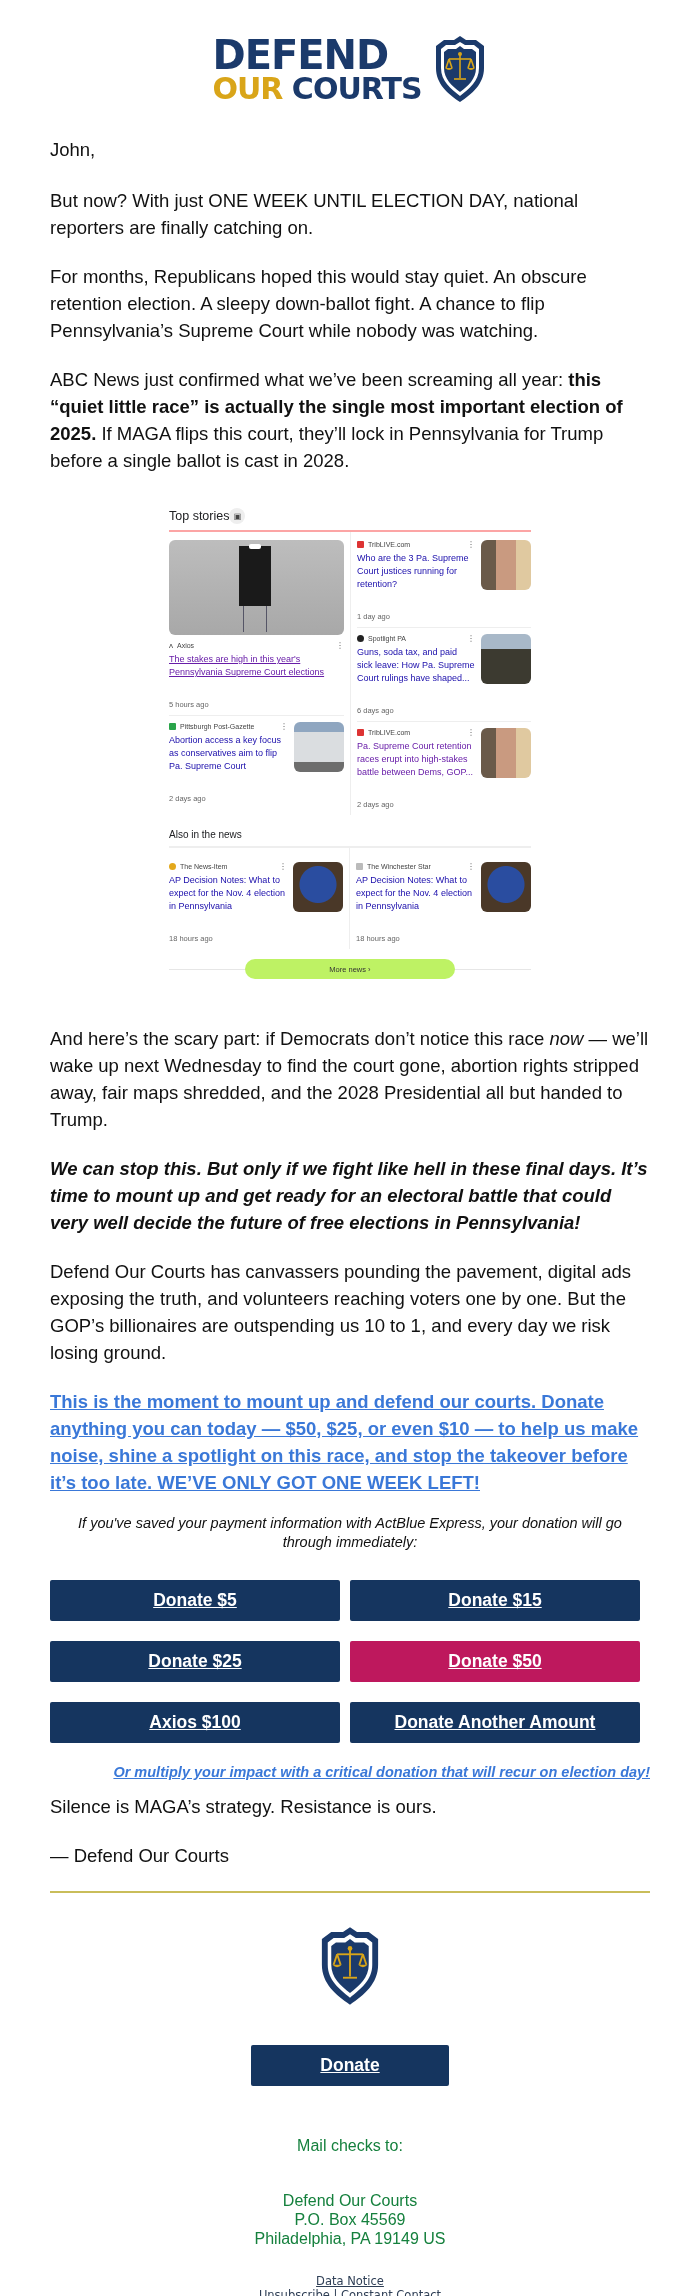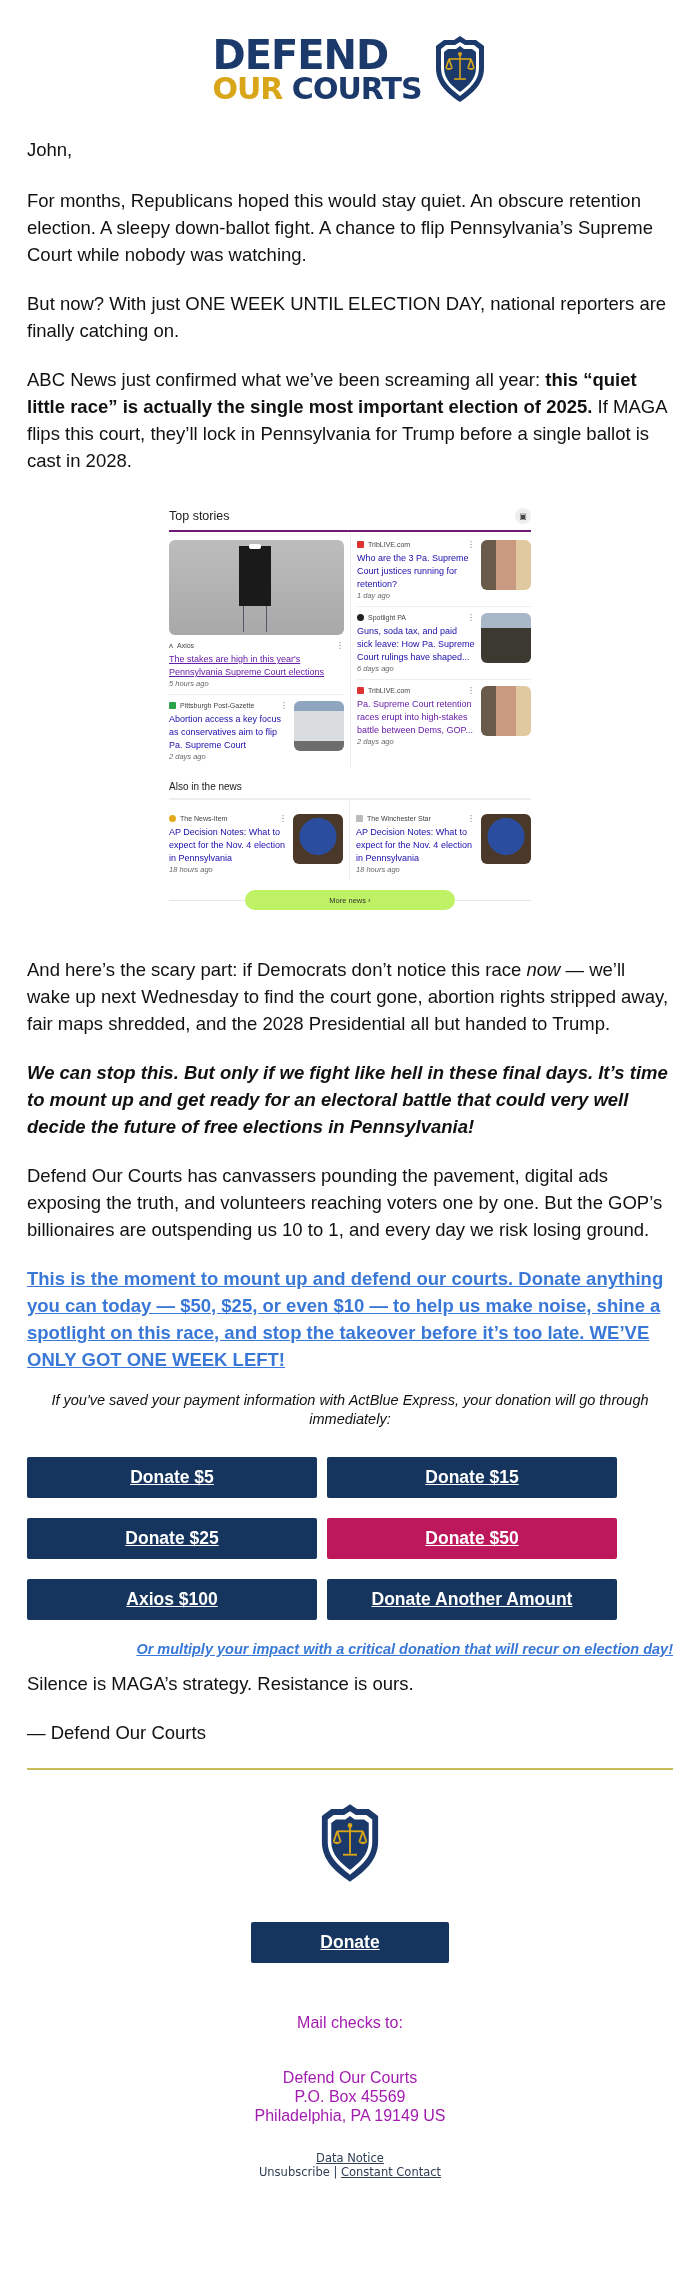--- a/index.html
+++ b/index.html
@@ -9,50 +9,50 @@
 
   
   .logo { display: flex; justify-content: center; align-items: center; height: 120px; padding-top: 18px; }
   .logo-inner { display: flex; align-items: center; gap: 10px; }
   .logo-text { display: flex; flex-direction: column; line-height: 1; font-family: "DejaVu Sans", sans-serif; font-weight: bold; letter-spacing: -1px; }
   .logo-text .l1 { font-size: 40px; color: #1b3a6b; }
   .logo-text .l2 { font-size: 30px; color: #1b3a6b; margin-top: -1px; }
   .logo-text .l2 .our { color: #d9a519; }
 
   
-  .content { padding: 0 27px; }
+  .content { padding: 0 50px; }
   p.body { font-size: 18.5px; line-height: 27px; color: #111; margin-bottom: 22px; }
   p.greeting { margin-top: 16px; margin-bottom: 24px; }
   p.bolditalic { font-weight: bold; font-style: italic; }
   a.cta { color: #3a78d8; font-weight: bold; text-decoration: underline; font-size: 18.5px; line-height: 27px; }
   p.note { font-style: italic; text-align: center; font-size: 14.5px; line-height: 19px; color: #111; margin: 4px 10px 28px; }
 
   
   .news { width: 362px; margin: 4px auto 40px; font-family: "Liberation Sans", sans-serif; }
-  .news-head { display: flex; align-items: center; padding: 12px 0 6px; border-bottom: 2px solid #701a75; justify-content: space-between; }
+  .news-head { display: flex; align-items: center; padding: 12px 0 6px; border-bottom: 2px solid #fca5a5; }
   .news-head .t { font-size: 12.5px; color: #202124; }
   .news-head .ic { width: 16px; height: 16px; border-radius: 50%; background: #eee; display: flex; align-items: center; justify-content: center; font-size: 8px; color: #444; }
   .news-grid { display: grid; grid-template-columns: 1fr 1fr; }
   .news-col { padding-top: 8px; }
   .news-col.left { padding-right: 6px; border-right: 1px solid #eee; }
   .news-col.right { padding-left: 6px; }
   .hero-img { width: 175px; height: 95px; border-radius: 6px; background: linear-gradient(#bdbdbd, #a8a8a8); position: relative; }
   .hero-img .booth { position: absolute; left: 70px; top: 6px; width: 32px; height: 60px; background: #1a1a1a; }
   .hero-img .booth:before { content: ""; position: absolute; left: 10px; top: -2px; width: 12px; height: 5px; background: #fff; border-radius: 2px; }
   .hero-img .legs { position: absolute; left: 74px; top: 66px; width: 24px; height: 26px; border-left: 1px solid #556; border-right: 1px solid #556; }
   .story { display: flex; gap: 6px; padding: 6px 0 6px; border-bottom: 1px solid #eee; }
   .story:last-child { border-bottom: none; }
   .story .txt { flex: 1; }
   .src { display: flex; align-items: center; gap: 4px; font-size: 7px; color: #444; margin-bottom: 3px; }
   .src .dot { width: 7px; height: 7px; border-radius: 1px; display: inline-block; }
   .src .more { margin-left: auto; color: #555; font-size: 8px; }
   .headline { font-size: 9px; line-height: 13px; color: #1a0dab; }
   .headline.visited { color: #681da8; }
   .headline.underline { text-decoration: underline; }
-  .age { font-size: 7.5px; color: #666; margin-top: 0; font-style: italic; }
+  .age { font-size: 7.5px; color: #666; margin-top: 21px; }
   .thumb { width: 50px; height: 50px; border-radius: 6px; flex: none; }
   .thumb.faces { background: linear-gradient(90deg, #6a5a4a 0 30%, #c99a80 30% 70%, #e0c9a0 70%); }
   .thumb.church { background: linear-gradient(#a8b8c8 0 30%, #3c3a30 30%); }
   .thumb.bldg { background: linear-gradient(#8fa6c0 0 20%, #dadde0 20% 80%, #6d6d6d 80%); }
   .thumb.sign { background: radial-gradient(circle at 50% 45%, #2a4da0 0 18px, #4a3828 19px); }
   .also { font-size: 10px; color: #202124; padding: 14px 0 6px; border-bottom: 2px solid #eee; }
   .more-news { position: relative; height: 30px; margin-top: 6px; }
   .more-news:before { content: ""; position: absolute; left: 0; right: 0; top: 14px; border-top: 1px solid #e6e6e6; }
   .more-news .btn { position: absolute; left: 76px; width: 210px; top: 4px; height: 20px; border-radius: 10px; background: #bef264; font-size: 7.5px; color: #333; display: flex; align-items: center; justify-content: center; }
 
@@ -61,21 +61,21 @@
   .dbtn { height: 41px; border-radius: 2px; background: #15355f; color: #fff; font-weight: bold; font-size: 17.5px; display: flex; align-items: center; justify-content: center; }
   .dbtn.gold { background: #be185d; }
   .recur { text-align: right; margin: 0 0 12px; }
   .recur a { color: #3a78d8; font-style: italic; font-weight: bold; font-size: 14.5px; text-decoration: underline; }
   .divider { border-top: 2px solid #c9bd5a; margin: 8px 0 32px; }
 
   
   .foot-shield { display: flex; justify-content: center; margin-bottom: 38px; }
   .foot-donate { display: flex; justify-content: center; margin-bottom: 50px; }
   .foot-donate .dbtn { width: 198px; font-size: 17.5px; }
-  .mail { text-align: center; color: #a21caf; font-size: 16px; line-height: 19px; }
+  .mail { text-align: center; color: #15803d; font-size: 16px; line-height: 19px; }
   .mail .lbl { margin-bottom: 36px; }
   .links { text-align: center; margin-top: 26px; font-family: "DejaVu Sans", sans-serif; font-size: 11.5px; line-height: 14px; color: #2e3e55; }
   .links a { color: #2e3e55; }
 </style>
 </head>
 <body>
 
 <div class="wrap">
 
   <div class="logo">
@@ -99,22 +99,22 @@
         </g>
         <path d="M13 34 Q17 38 21 34 Z" fill="#d9a519"></path>
         <path d="M35 34 Q39 38 43 34 Z" fill="#d9a519"></path>
         <circle cx="28" cy="20" r="2" fill="#d9a519"></circle>
       </svg>
     </div>
   </div>
 
   <div class="content">
     <p class="body greeting">John,</p>
+    <p class="body">But now? With just ONE WEEK UNTIL ELECTION DAY, national reporters are finally catching on.</p>
     <p class="body">For months, Republicans hoped this would stay quiet. An obscure retention election. A sleepy down-ballot fight. A chance to flip Pennsylvania’s Supreme Court while nobody was watching.</p>
-    <p class="body">But now? With just ONE WEEK UNTIL ELECTION DAY, national reporters are finally catching on.</p>
     <p class="body"><span>ABC News just confirmed what we’ve been screaming all year: </span><b>this “quiet little race” is actually the single most important election of 2025.</b><span> If MAGA flips this court, they’ll lock in Pennsylvania for Trump before a single ballot is cast in 2028.</span></p>
   </div>
 
   <div class="news">
     <div class="news-head">
       <span class="t">Top stories</span>
       <span class="ic">▣</span>
     </div>
     <div class="news-grid">
       <div class="news-col left">

